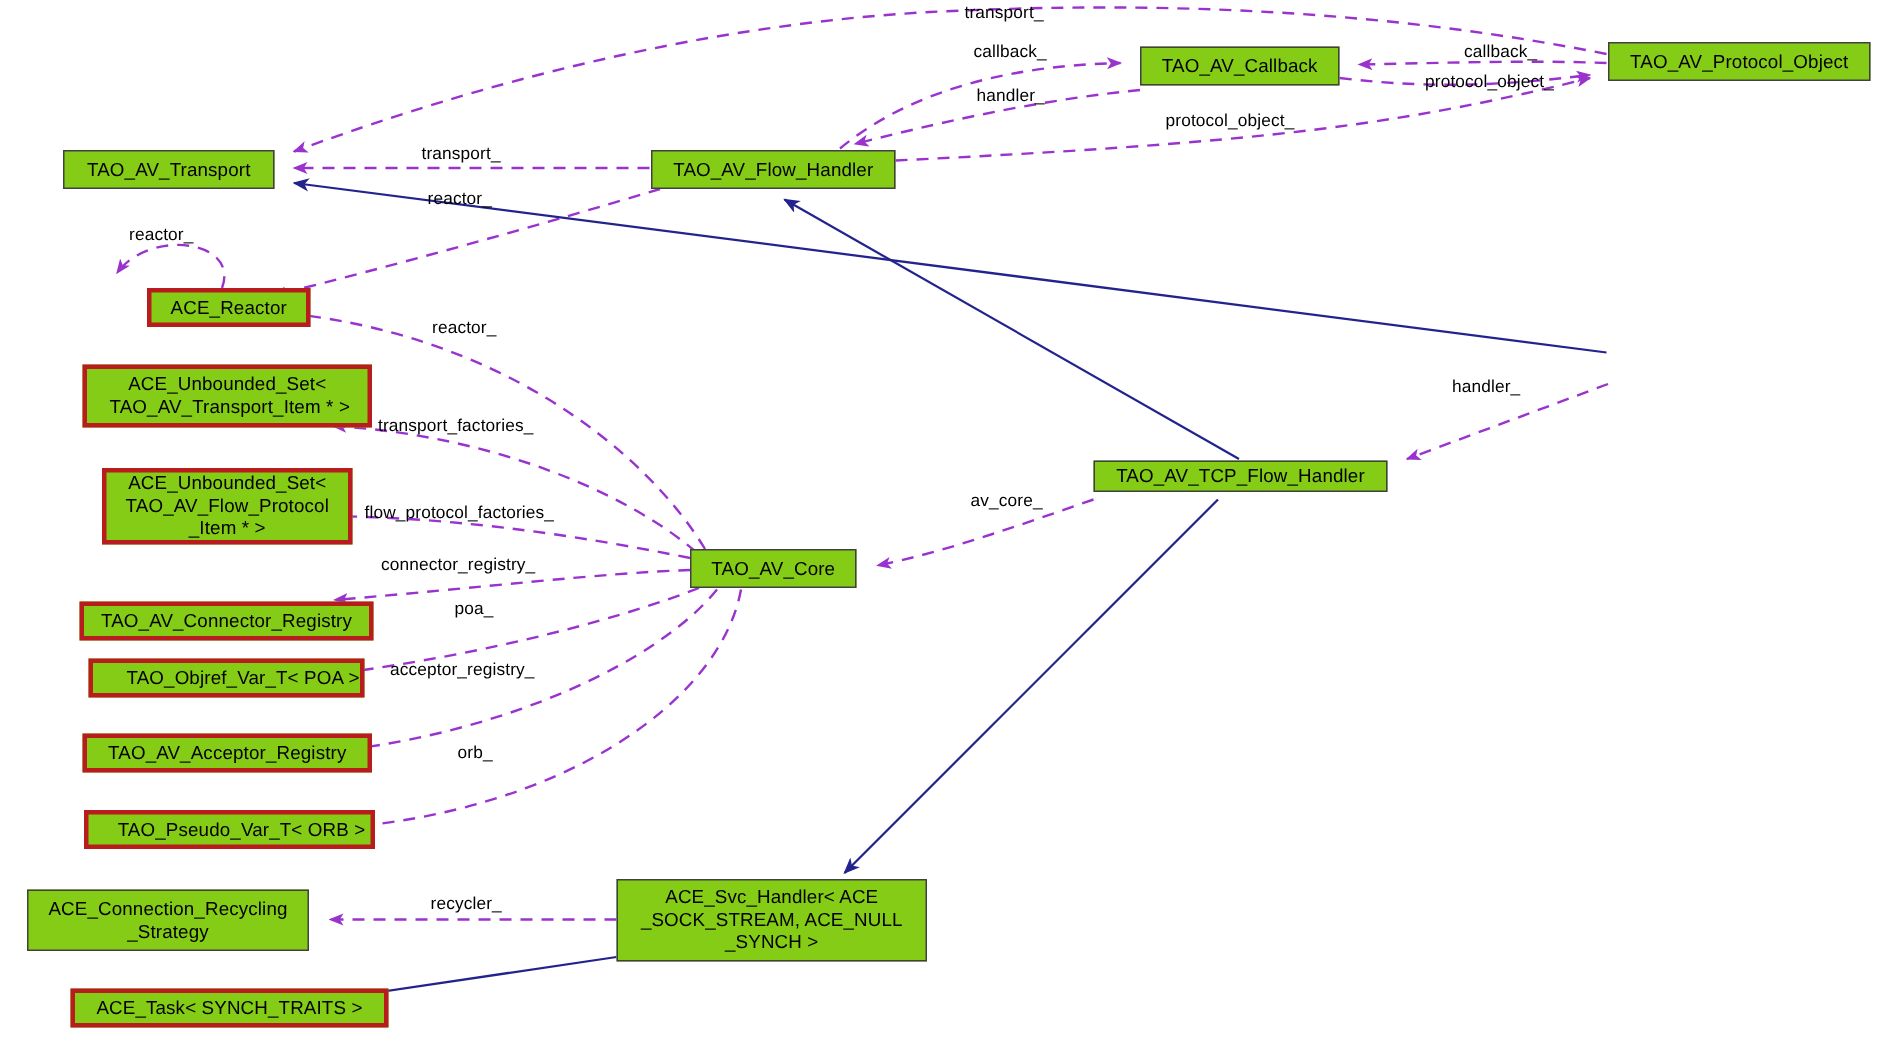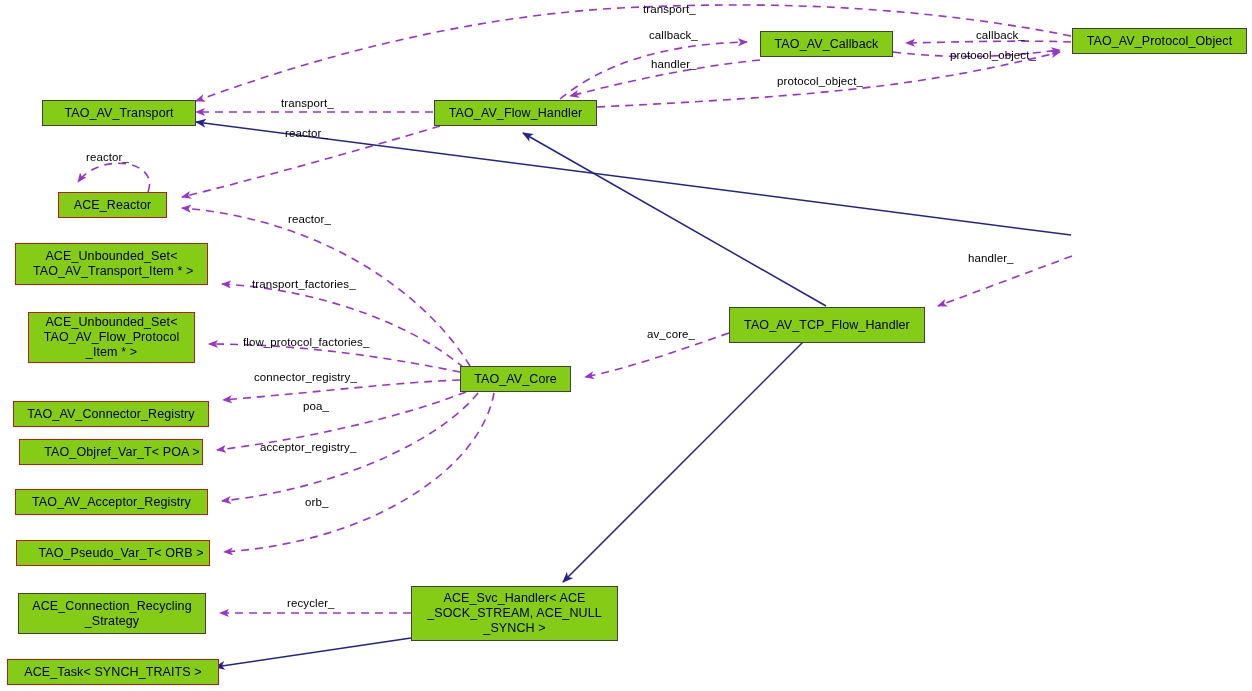--- a/index.html
+++ b/index.html
@@ -35,21 +35,22 @@
     justify-content: center;
     text-align: center;
     font-size: 12.5px;
     color: #000000;
     line-height: 1.18;
     white-space: pre;
     letter-spacing: 0.1px;
     z-index: 5;
   }
   .node.red {
-    border: 1px solid #b91c1c;
+    border: 3px solid #b91c1c;
+    margin-left: 40px;
   }
   .node.highlight {
     background: #bfbfbf;
     border: 1px solid #404040;
   }
   .edge-label {
     position: absolute;
     font-size: 11.5px;
     color: #000000;
     white-space: pre;
@@ -118,30 +119,30 @@
       <path d="M 1071,235 L 196,122" marker-end="url(#arrow-inherit)"></path>
 
       <path d="M 826,306 L 523,133" marker-end="url(#arrow-inherit)"></path>
 
       <path d="M 812,333 L 563,582" marker-end="url(#arrow-inherit)"></path>
 
       <path d="M 411,638 L 215,667" marker-end="url(#arrow-inherit)"></path>
     </g>
   </svg>
 
-  <div class="node" style="left:42px; top:100px; width:154px; height:26px;">TAO_AV_Transport</div>
+  <div class="node" style="left:42px; top:100px; width:141px; height:26px;">TAO_AV_Transport</div>
 
   <div class="node" style="left:434px; top:100px; width:163px; height:26px;">TAO_AV_Flow_Handler</div>
 
   <div class="node" style="left:760px; top:31px; width:133px; height:26px;">TAO_AV_Callback</div>
 
   <div class="node" style="left:1072px; top:28px; width:175px; height:26px;">TAO_AV_Protocol_Object</div>
 
 
-  <div class="node" style="left:729px; top:307px; width:196px; height:36px;">TAO_AV_TCP_Flow_Handler</div>
+  <div class="node" style="left:729px; top:307px; width:196px; height:21px;">TAO_AV_TCP_Flow_Handler</div>
 
   <div class="node red" style="left:58px; top:192px; width:109px; height:26px;">ACE_Reactor</div>
 
   <div class="node" style="left:460px; top:366px; width:111px; height:26px;">TAO_AV_Core</div>
 
   <div class="node red" style="left:15px; top:243px; width:193px; height:42px;">ACE_Unbounded_Set&lt;
  TAO_AV_Transport_Item * &gt;</div>
 
   <div class="node red" style="left:28px; top:312px; width:167px; height:51px;">ACE_Unbounded_Set&lt;
 TAO_AV_Flow_Protocol

